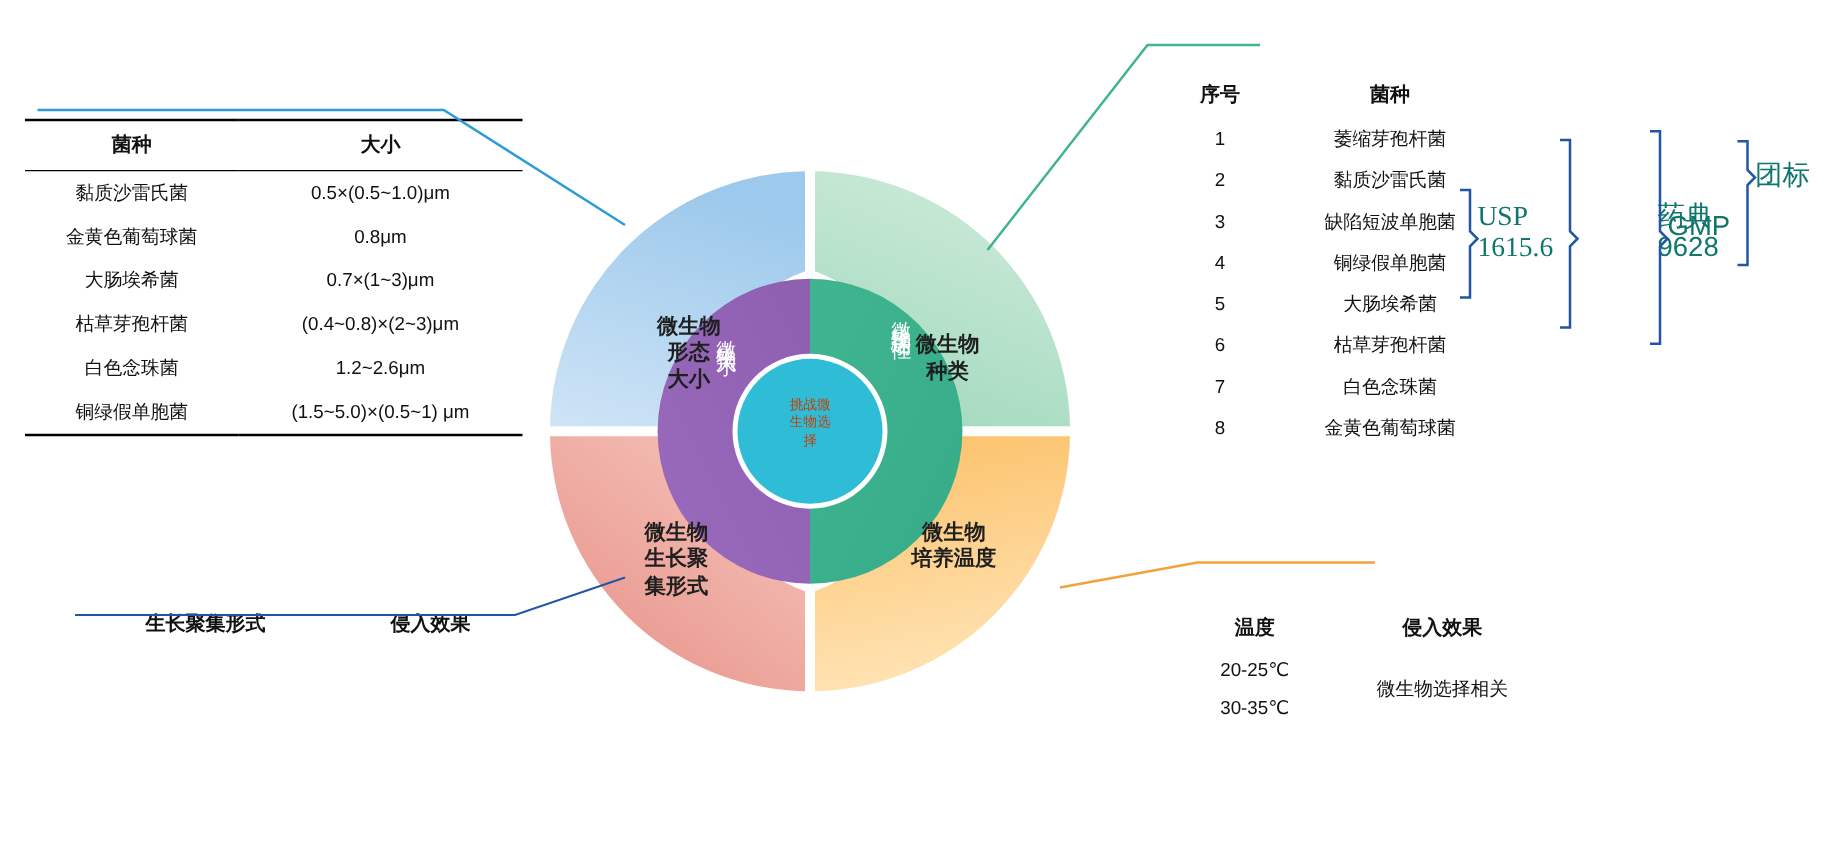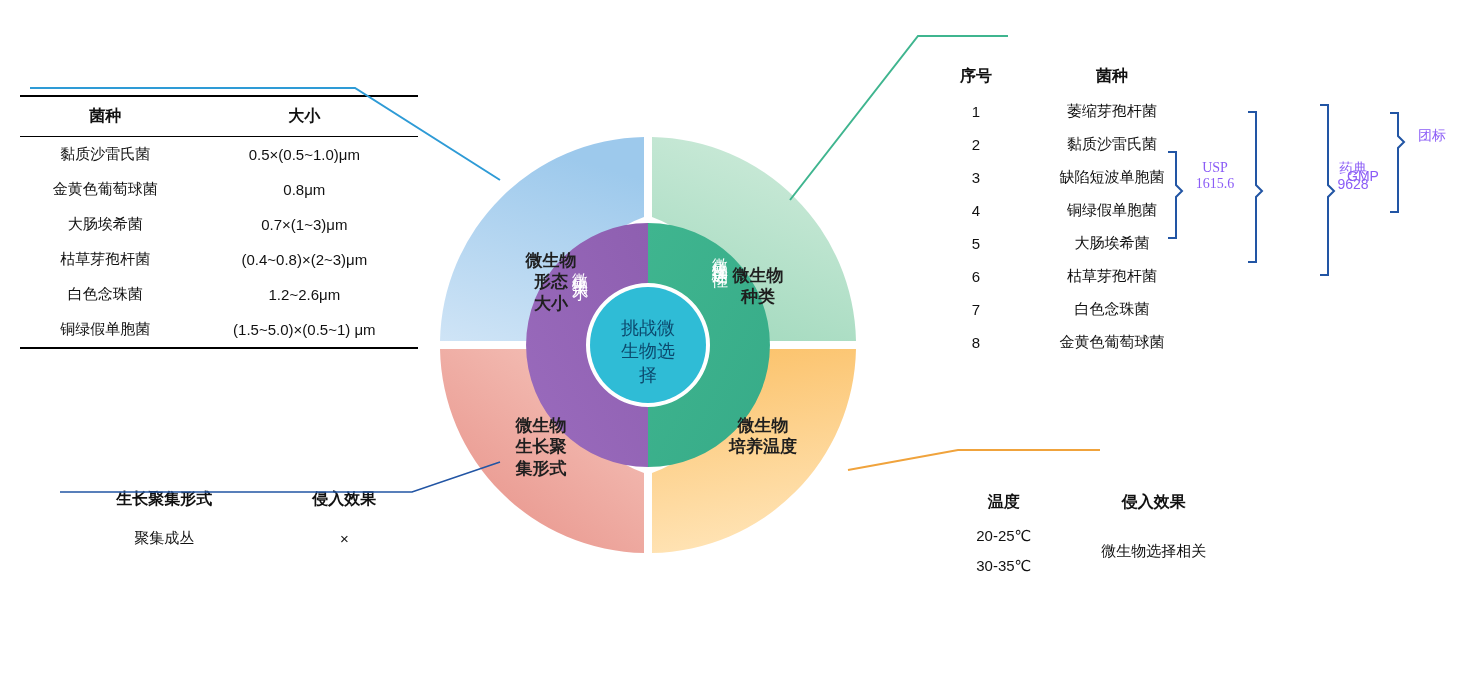--- a/index.html
+++ b/index.html
@@ -37,27 +37,27 @@
   #temp-table{left:950px;top:484px;width:300px;}
   #temp-table table.t td{font-size:15px;padding:6px 4px;}
   #temp-table table.t th{padding:8px 4px;}
 
   
   #donut{left:438px;top:85px;width:420px;height:520px;}
   #donut svg{display:block;}
 
   .ringlabel{position:absolute;text-align:center;font-weight:bold;color:#1f1f1f;line-height:1.25;font-size:17px;}
   .midlabel{position:absolute;text-align:center;color:#ffffff;font-weight:normal;font-size:16px;line-height:1.2;}
-  .centerlabel{position:absolute;text-align:center;color:#0c4a6e;font-size:18px;line-height:1.3;width:96px;}
+  .centerlabel{position:absolute;text-align:center;color:#c2410c;font-size:11px;line-height:1.3;width:96px;}
 
   
   #connectors{left:0;top:0;width:1471px;height:676px;pointer-events:none;}
 
   
-  .bracelbl{position:absolute;font-size:14px;text-align:center;line-height:1.15;color:#8b5cf6;}
+  .bracelbl{position:absolute;font-size:22px;text-align:left;line-height:1.15;color:#0f766e;}
 </style>
 </head>
 <body>
 
 <div class="abs" id="size-table">
   <table class="t">
     <thead>
       <tr class="hdrline">
         <th>菌种</th>
         <th>大小</th>
@@ -94,24 +94,20 @@
 
 <div class="abs" id="growth-table">
   <table class="t">
     <thead>
       <tr class="hdrline">
         <th>生长聚集形式</th>
         <th>侵入效果</th>
       </tr>
     </thead>
     <tbody>
-      <tr class="botline">
-        <td>聚集成丛</td>
-        <td>×</td>
-      </tr>
     </tbody>
   </table>
 </div>
 
 <div class="abs" id="donut">
   <svg width="420" height="520" viewBox="0 0 420 520">
     <defs>
       <linearGradient id="gBlue" x1="0" y1="1" x2="0.3" y2="0">
         <stop offset="0%" stop-color="#cfe4f6"></stop>
           <stop offset="100%" stop-color="#9dc9ec"></stop>

